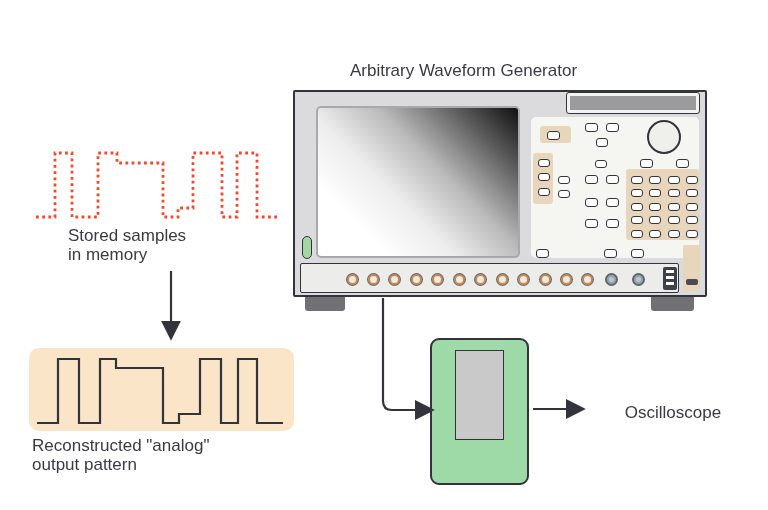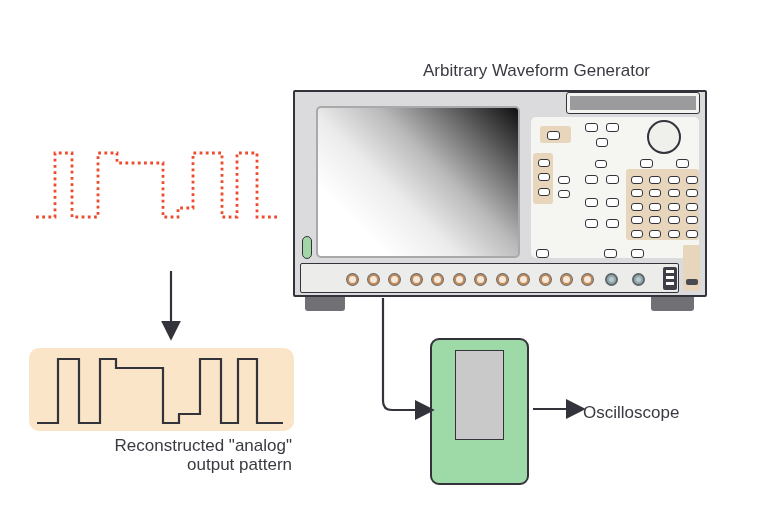--- a/index.html
+++ b/index.html
@@ -3,21 +3,21 @@
 <meta charset="utf-8">
 <style>
   :root{
     --dark:#33333b; --text:#3a3a42; --red:#ee4b2e; --peach:#fae5c8;
     --green:#9ed9a8; --beige:#e7d6bc; --devgray:#dbdbdd; --panel:#f5f5f2;
   }
   html,body{margin:0;padding:0;background:#fff;}
   #canvas{position:relative;width:768px;height:510px;background:#fff;overflow:hidden;
           font-family:"Liberation Sans",sans-serif;color:var(--text);}
   .abs{position:absolute;box-sizing:border-box;}
-  .label{position:absolute;white-space:pre-line;text-align:right;color:var(--text);}
+  .label{position:absolute;white-space:pre-line;text-align:left;color:var(--text);}
   .pill{position:absolute;box-sizing:border-box;background:#fff;border:1.5px solid var(--dark);border-radius:3px;}
   .beige{position:absolute;box-sizing:border-box;background:var(--beige);border-radius:3px;}
   .device{background:var(--devgray);border:2px solid var(--dark);border-radius:2px;}
   .screen{border:2px solid #a9a9ab;border-radius:5px;
     background:linear-gradient(45deg,#ffffff 20%,#ececec 40%,#b9b9b9 60%,#5c5c5c 82%,#101010 100%);}
   .display{background:#f3f3f0;border:1.5px solid var(--dark);border-radius:3px;}
   .display-inner{position:absolute;left:3px;top:3px;right:3px;bottom:3px;background:#9b9b9d;}
   .knob{background:#efefec;border:2px solid var(--dark);border-radius:50%;}
   .led{background:#a2d6a4;border:1.5px solid var(--dark);border-radius:6px;}
   .bar{background:#ececea;border:1.5px solid var(--dark);border-radius:2px;}
@@ -138,16 +138,18 @@
       </marker>
     </defs>
     <polyline id="stored-wave" fill="none" stroke="#ee4b2e" stroke-width="2.8" stroke-dasharray="2.8 3.4" points="36,217 55,217 55,153 72,153 72,217 98,217 98,153 117,153 117,163 163,163 163,217 178,217 178,208 193,208 193,153 222,153 222,217 237,217 237,153 257,153 257,217 278,217"></polyline>
     <polyline id="recon-wave" fill="none" stroke="#33333b" stroke-width="2.2" points="37,423 58,423 58,359 79,359 79,423 100,423 100,359 116,359 116,368 163,368 163,423 179,423 179,414 200,414 200,359 221,359 221,423 238,423 238,359 257,359 257,423 283,423"></polyline>
     <line x1="171" y1="271" x2="171" y2="323" stroke="#33333b" stroke-width="2.2" marker-end="url(#ah)"></line>
     <path d="M383,298 L383,401 Q383,410 392,410 L417,410" fill="none" stroke="#33333b" stroke-width="2.2" marker-end="url(#ah)"></path>
     <line x1="533" y1="409" x2="568" y2="409" stroke="#33333b" stroke-width="2.2" marker-end="url(#ah)"></line>
   </svg>
 
   <div class="label" style="left:350px;top:61px;width:300px;font-size:17px;z-index:7;">Arbitrary Waveform Generator</div>
+  <div class="label" style="left:68px;top:226px;width:200px;font-size:17px;line-height:19px;z-index:7;">Stored samples
+in memory</div>
   <div class="label" style="left:32px;top:436px;width:260px;font-size:17px;line-height:19px;z-index:7;">Reconstructed "analog"
 output pattern</div>
-  <div class="label" style="left:583px;top:403px;width:180px;text-align:left;font-size:17px;z-index:7;">Oscilloscope</div>
+  <div class="label" style="left:583px;top:403px;width:180px;text-align:center;font-size:17px;z-index:7;">Oscilloscope</div>
 </div>
 
 </body></html>

